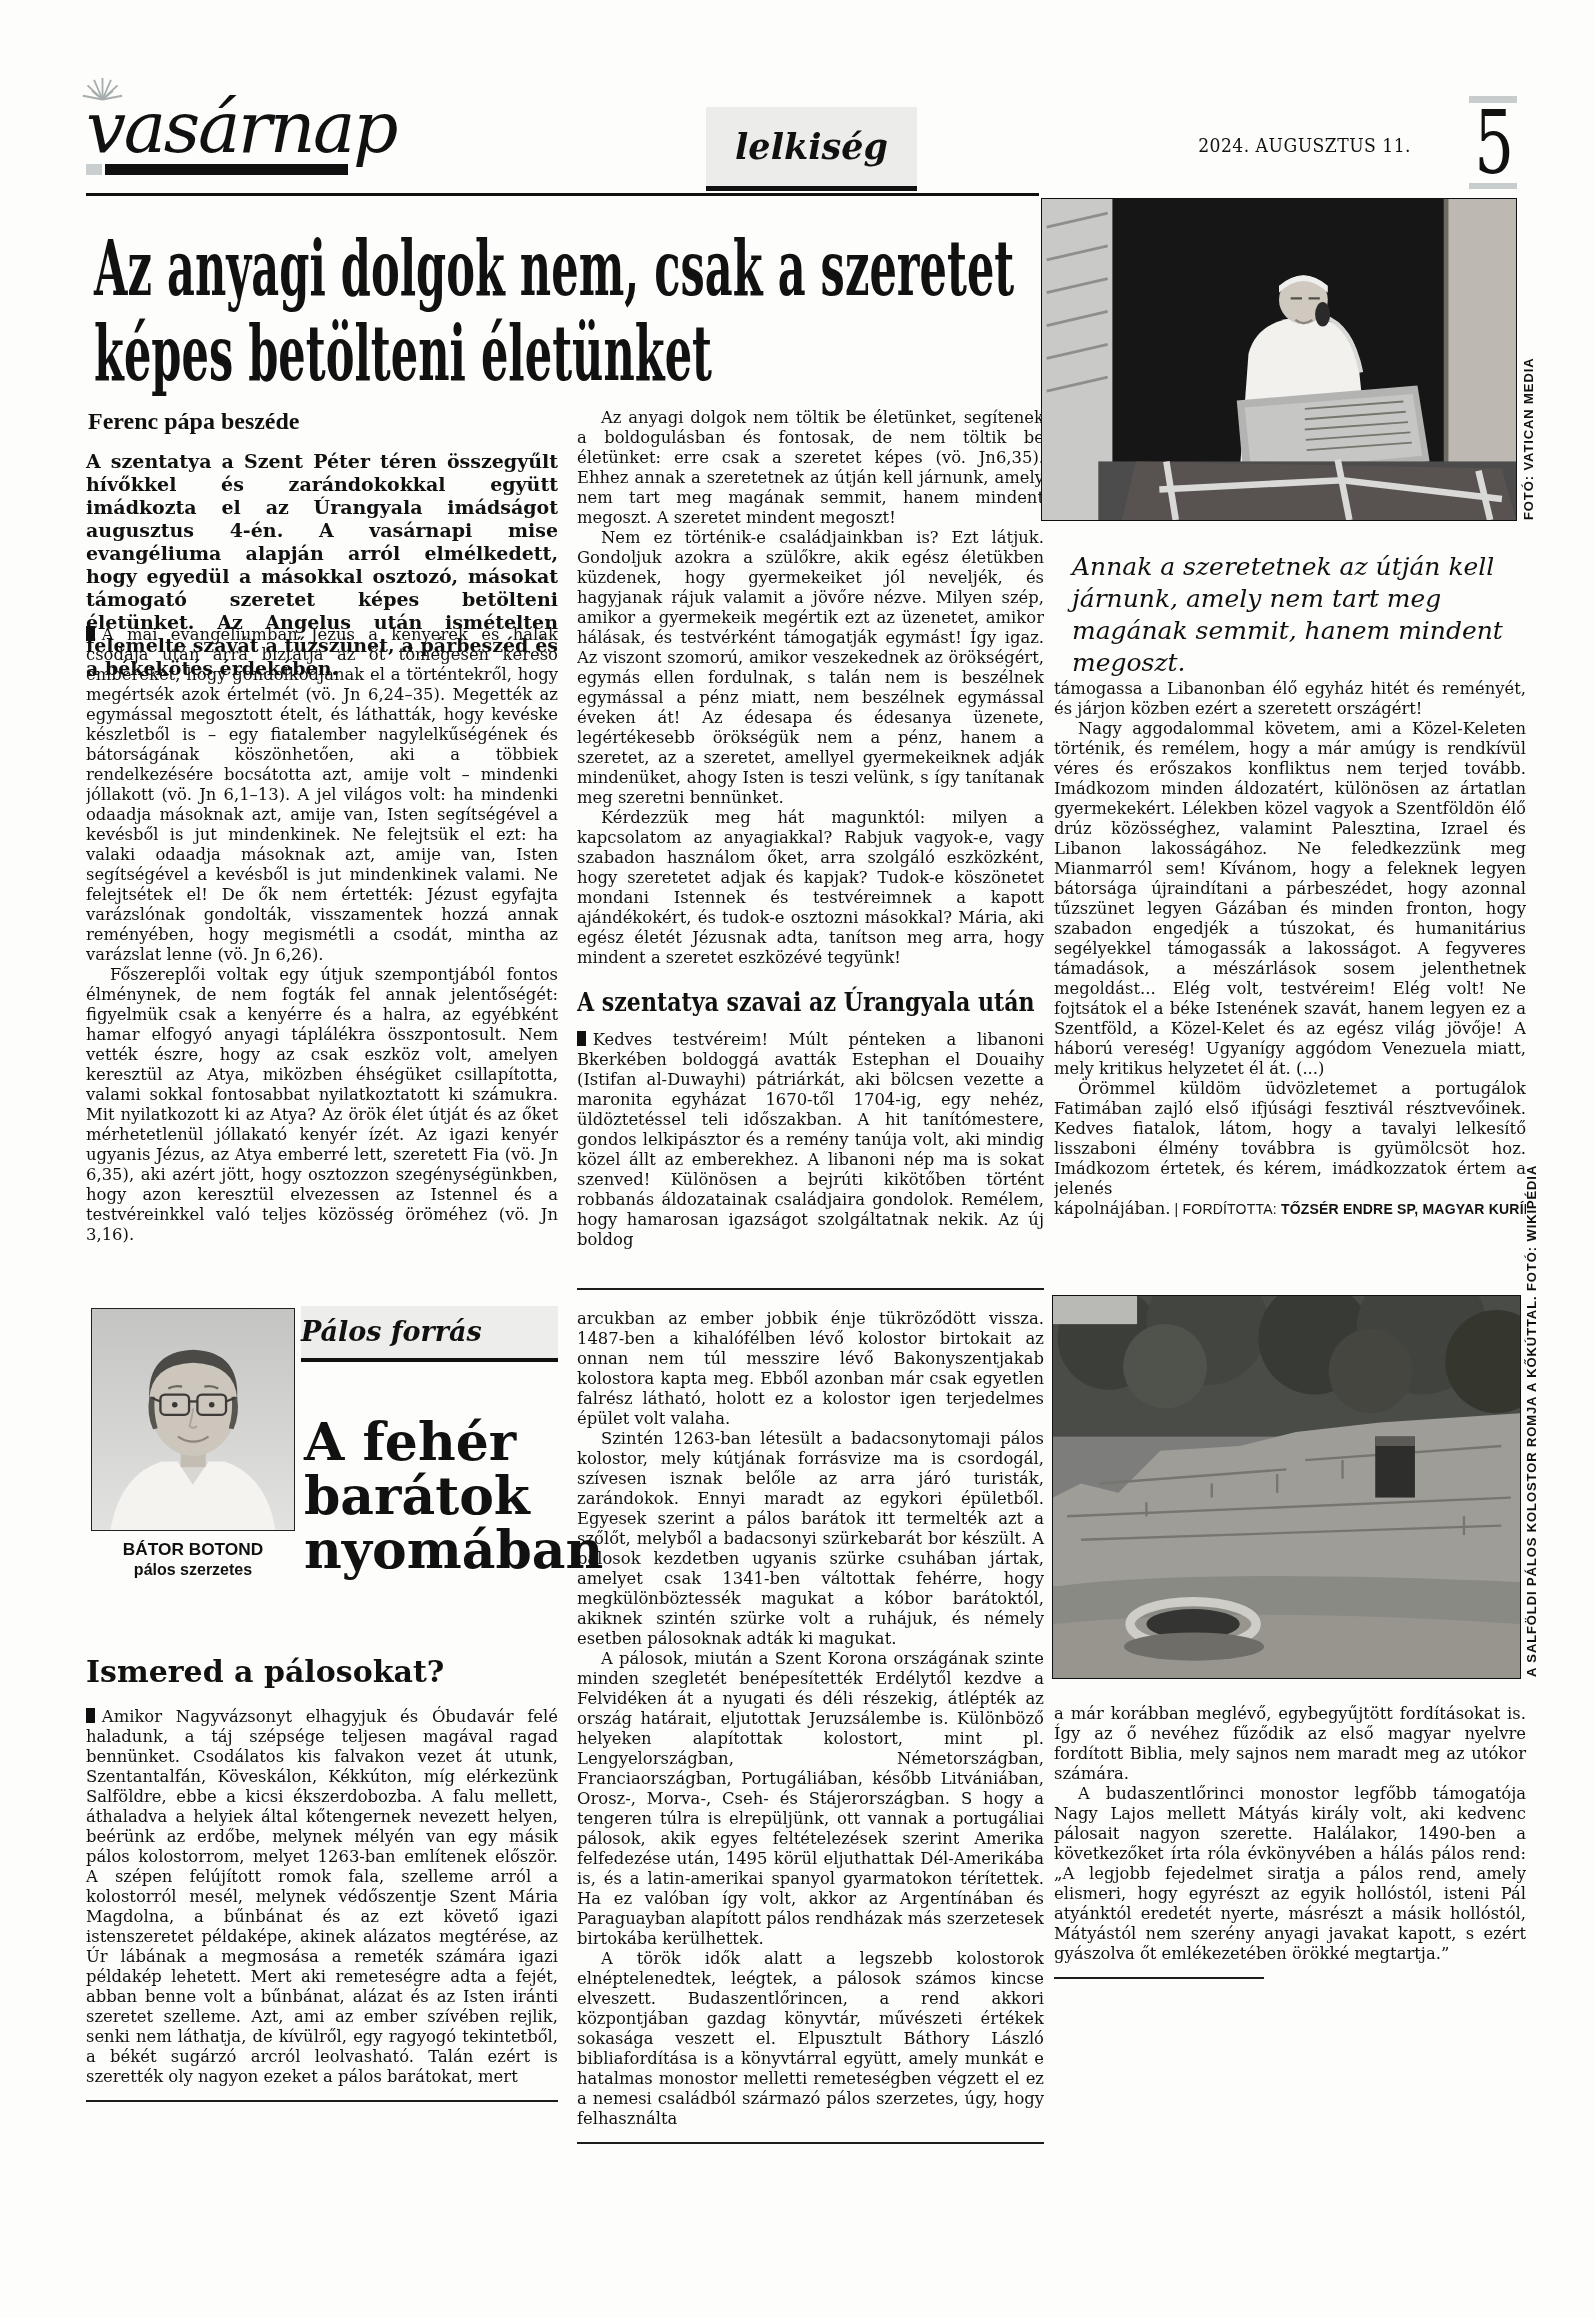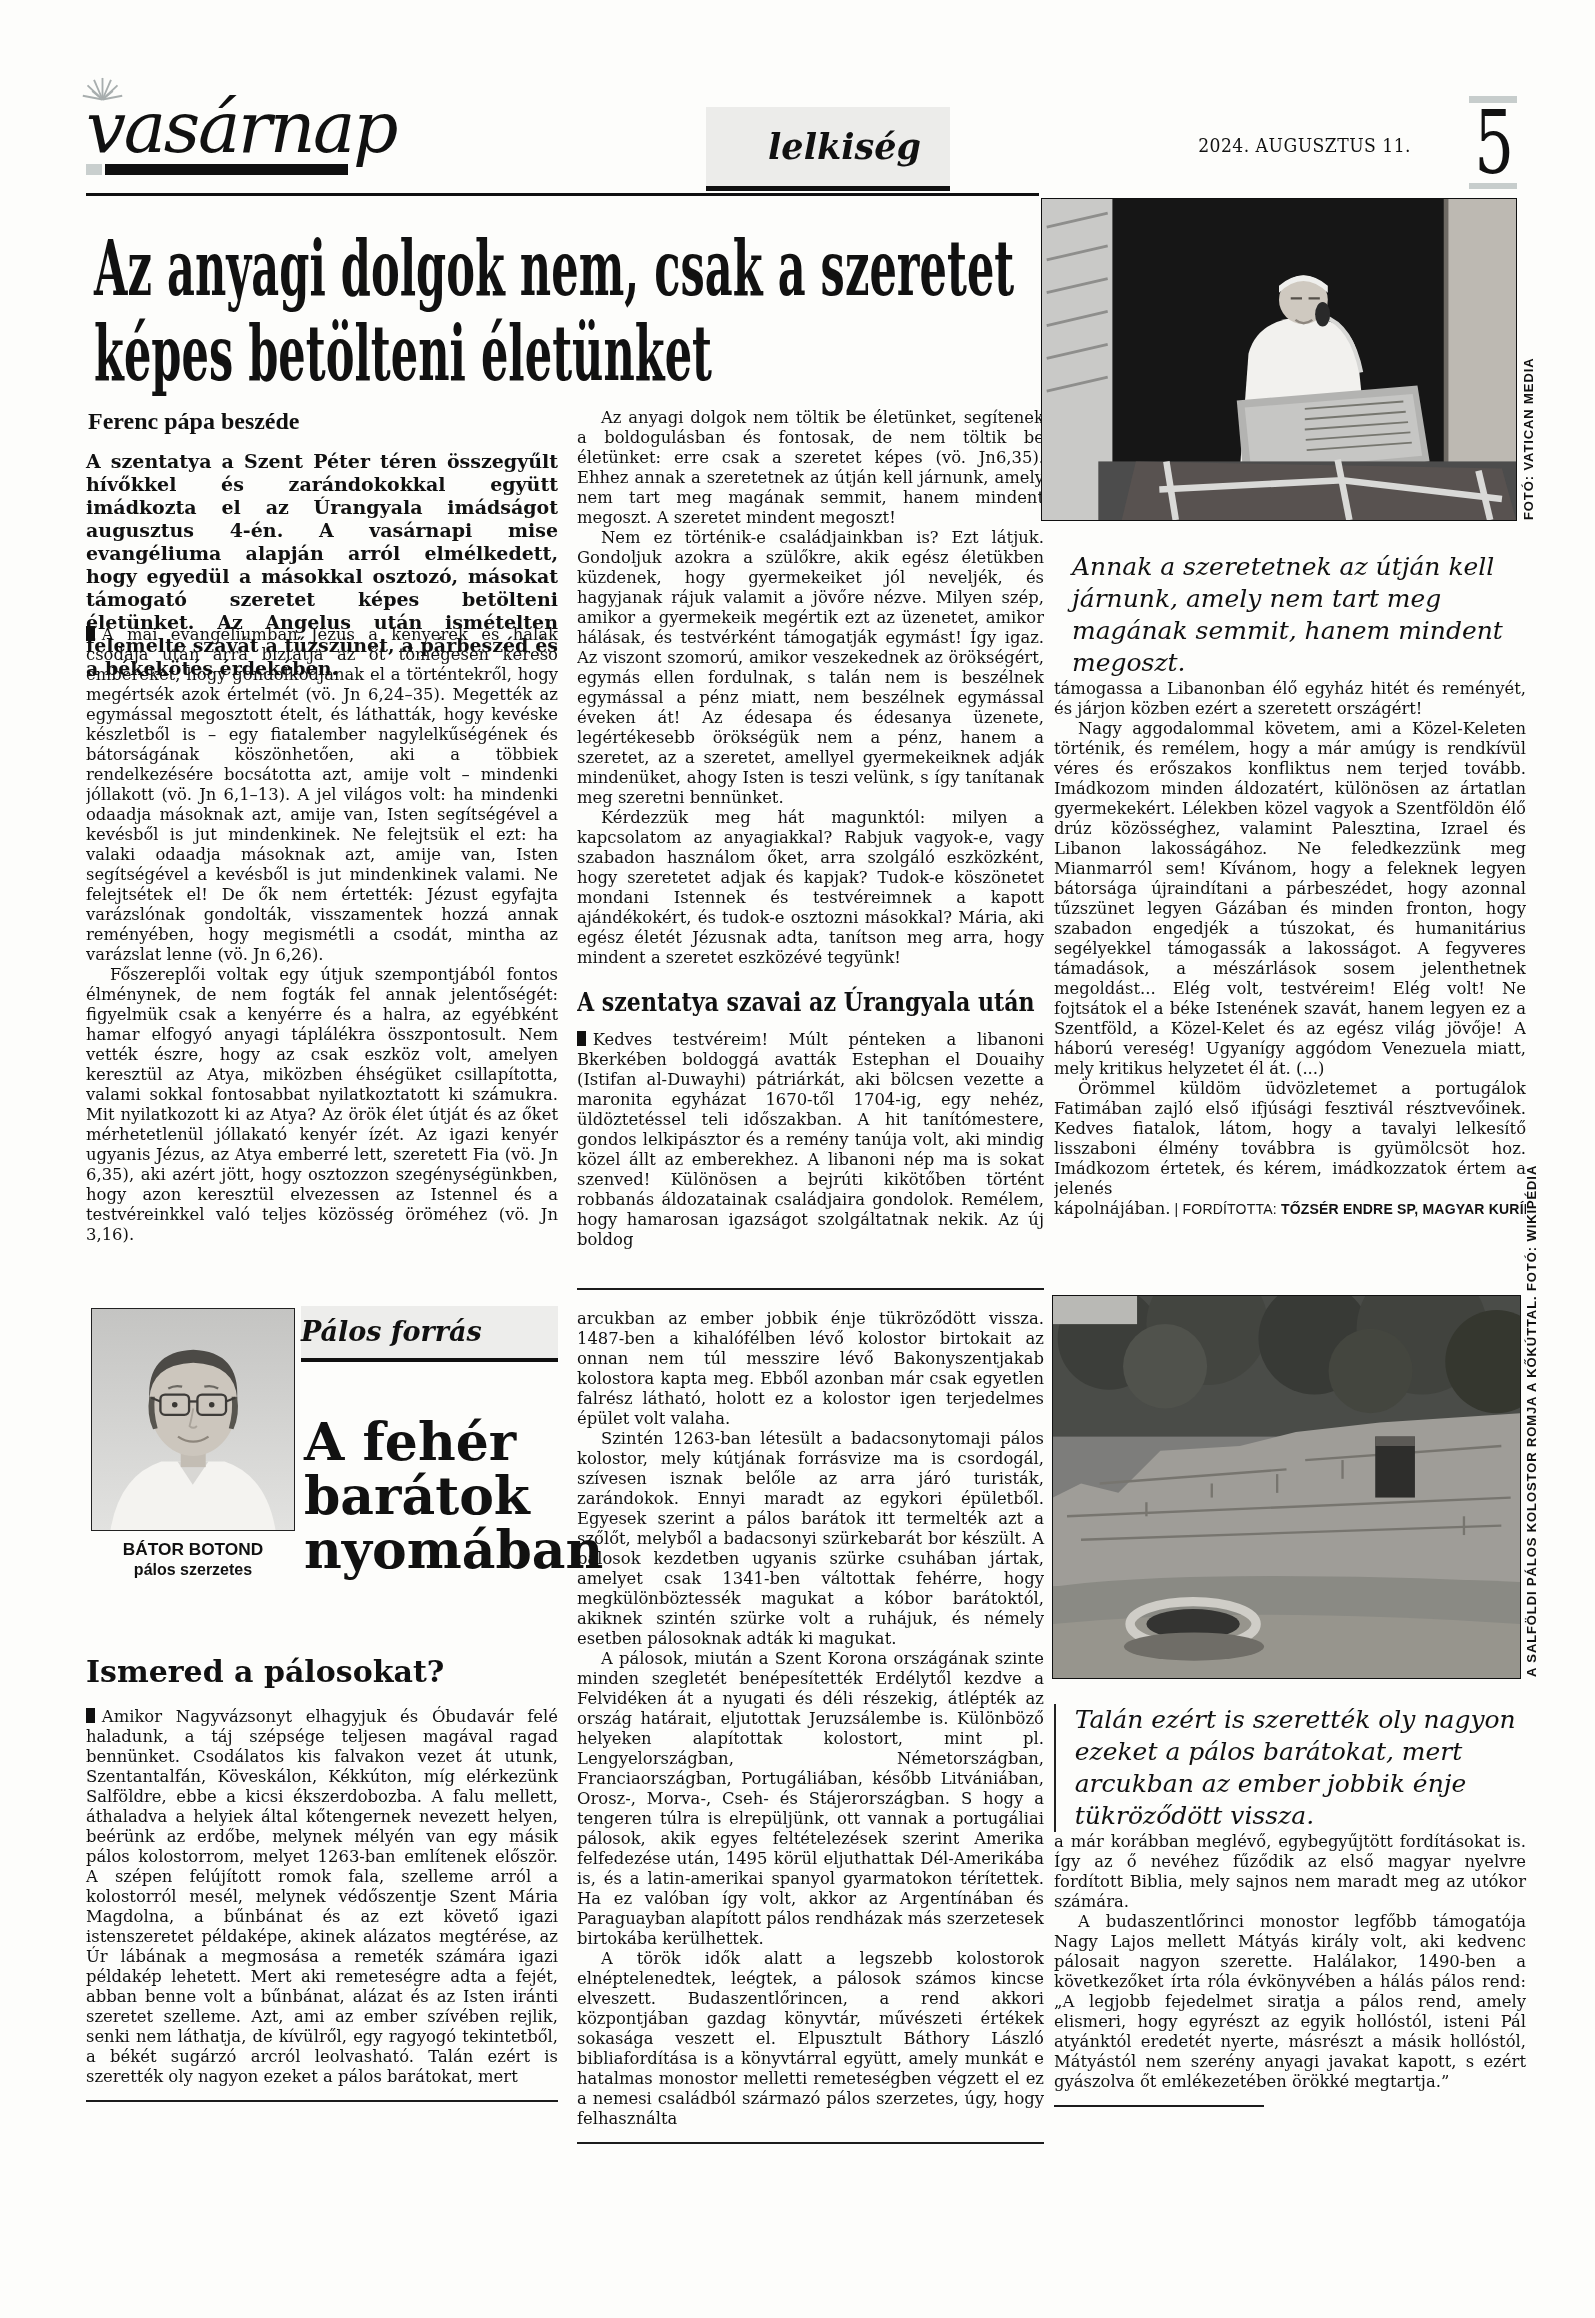--- a/index.html
+++ b/index.html
@@ -6,21 +6,21 @@
   .page{position:relative;width:1595px;height:2319px;background:#fdfdfb;overflow:hidden;
         font-family:"DejaVu Serif",serif;color:#111;}
   
   .logo{position:absolute;left:86px;top:90px;width:290px;}
   .logo-text{font-style:italic;font-size:71px;line-height:75px;letter-spacing:-2.3px;display:block;}
   .logo-underline{display:flex;margin-top:-0.9px;}
   .logo-underline .g{width:16px;height:11.2px;background:#c9cfce;margin-right:2.8px;}
   .logo-underline .b{width:243px;height:11.2px;background:#101010;}
   .starburst{position:absolute;left:-6.5px;top:-13px;}
   .section-box{position:absolute;left:706px;top:107px;width:211px;height:79px;background:#ececea;
-               border-bottom:5.6px solid #101010;text-align:center;padding-left:33px;}
+               border-bottom:5.6px solid #101010;text-align:center;}
   .section-box span{font-style:italic;font-weight:bold;font-size:35px;line-height:79px;}
   .issue-date{position:absolute;left:1159px;top:135px;width:252px;text-align:right;
               font-size:18.7px;letter-spacing:0.5px;white-space:nowrap;transform:scaleX(.92);transform-origin:right;}
   .pageno{position:absolute;left:1467px;top:96px;width:52px;text-align:center;}
   .pageno .bar{height:6.5px;background:#c7cdcc;margin:0 1.9px;}
   .pageno .num{font-size:87px;line-height:80px;font-weight:normal;display:block;transform:scaleX(.72);}
   .header-rule{position:absolute;left:86px;top:193px;width:953px;height:3.3px;background:#101010;}
   
   .headline{position:absolute;left:88px;top:216px;width:963px;margin-left:6px;}
   .headline span{display:block;white-space:nowrap;font-weight:bold;font-size:77px;line-height:85px;
@@ -300,21 +300,20 @@
       <path d="M0 700 Q400 660 1000 700 L1000 815 L0 815 Z" fill="#97958d"></path>
 
       <ellipse cx="300" cy="700" rx="135" ry="48" fill="none" stroke="#cfcdc7" stroke-width="20"></ellipse>
       <ellipse cx="300" cy="700" rx="100" ry="32" fill="#343432"></ellipse>
       <ellipse cx="302" cy="748" rx="150" ry="30" fill="#6f6d67"></ellipse>
     </svg>
   </div>
   <span class="vcap" style="left:1524px;top:1677px;">A SALFÖLDI PÁLOS KOLOSTOR ROMJA A KŐKÚTTAL. FOTÓ: WIKIPÉDIA</span>
 
   <div class="bodycol a2c3">
-    <p class="pullquote pq2">Talán ezért is szerették oly nagyon ezeket a pálos barátokat, mert arcukban az ember jobbik énje tükröződött vissza.</p>
     <div>
         <p class="">a már korábban meglévő, egybegyűjtött fordításokat is. Így az ő nevéhez fűződik az első magyar nyelvre fordított Biblia, mely sajnos nem maradt meg az utókor számára.</p>
         <p class="ind">A budaszentlőrinci monostor legfőbb támogatója Nagy Lajos mellett Mátyás király volt, aki kedvenc pálosait nagyon szerette. Halálakor, 1490-ben a következőket írta róla évkönyvében a hálás pálos rend: „A legjobb fejedelmet siratja a pálos rend, amely elismeri, hogy egyrészt az egyik hollóstól, isteni Pál atyánktól eredetét nyerte, másrészt a másik hollóstól, Mátyástól nem szerény anyagi javakat kapott, s ezért gyászolva őt emlékezetében örökké megtartja.”</p>
       </div>
     <div class="endrule short"></div>
   </div>
 
 </div>
 
 

